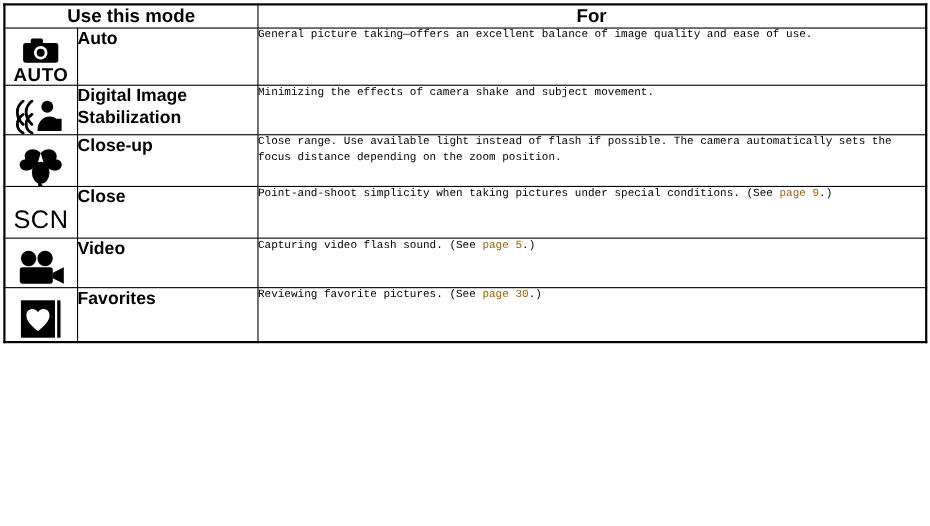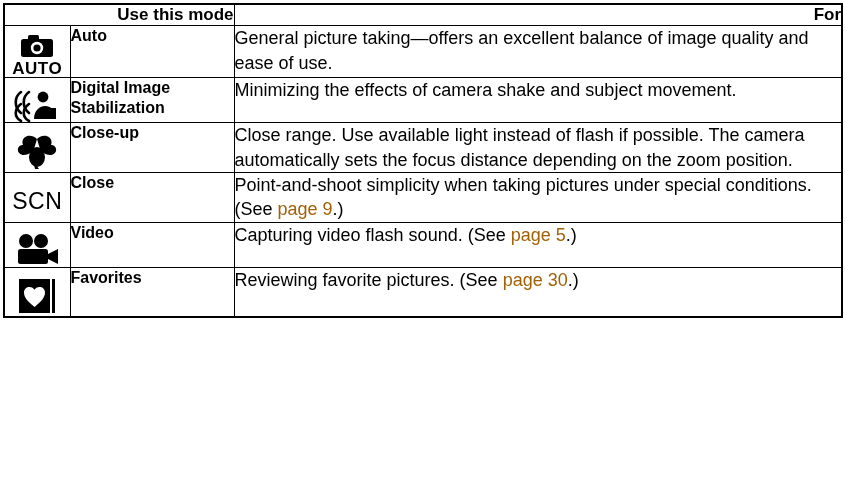--- a/index.html
+++ b/index.html
@@ -33,44 +33,45 @@
 
   table.modes th, table.modes td {
     border: 1px solid #000;
     vertical-align: top;
     padding: 0;
   }
   thead th {
     background: #ffffff;
     font-size: 17px;
     font-weight: bold;
-    text-align: right;
+    text-align: center;
     padding: 6px 8px 7px 8px;
     border-bottom: 2px solid #000;
     line-height: 1.2;
   }
   thead th.h-mode { border-right: 1px solid #000; }
 
   td.icon-cell {
     text-align: center;
     border-right: none;
     padding: 8px 4px 8px 6px;
   }
   td.name-cell {
     border-left: none;
     font-size: 16px;
     font-weight: bold;
     padding: 10px 6px 10px 0;
     line-height: 1.22;
   }
   td.desc-cell {
-    font-size: 18px;
+    font-size: 10px;
     padding: 9px 10px 9px 9px;
     line-height: 1.35;
     border-left: 2px solid #000;
+    font-family: Liberation Mono, monospace;
   }
   .link {
     color: #a16207;
     text-decoration: none;
   }
   .icon-wrap {
     display: flex;
     align-items: center;
     justify-content: center;
     height: 100%;

